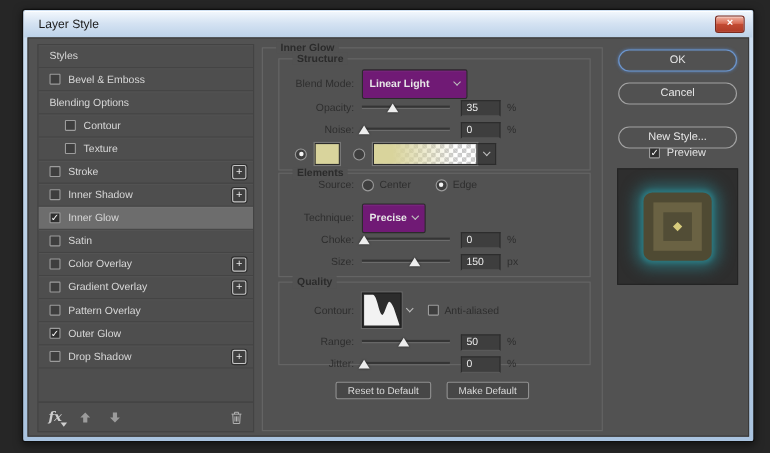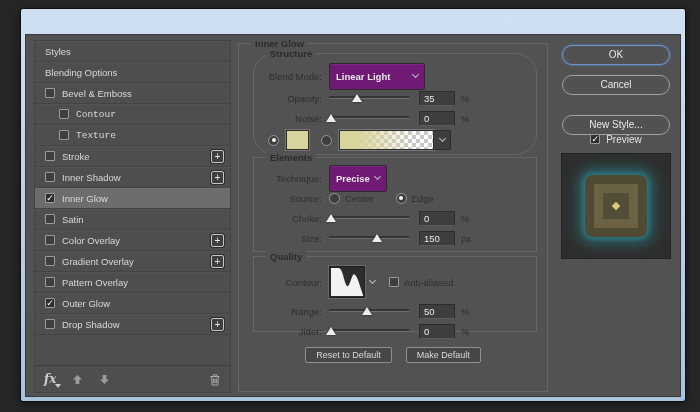--- a/index.html
+++ b/index.html
@@ -24,21 +24,21 @@
              background:#525252; border:1px solid #393939; }
 
   
   .sidebar { position:absolute; left:8px; top:5px; width:197px; bottom:3px;
              background:#4e4e4e; border:1px solid #434343; display:flex; flex-direction:column; }
   .side-list { flex:1; display:flex; flex-direction:column; overflow:hidden; }
   .side-row { height:21px; flex:0 0 21px; display:flex; align-items:center;
               padding-left:10px; border-bottom:1px solid #444;
               box-shadow:inset 0 1px 0 rgba(255,255,255,.03); color:#d8d8d8; font-size:9.5px; cursor:pointer; }
   .side-row.selected { background:#6d6d6d; }
-  .side-row.indent { padding-left:24px;font-family:Liberation Mono, monospace; }
+  .side-row.indent { padding-left:24px; }
   .cb { width:10px; height:10px; flex:0 0 10px; border:1px solid #9c9c9c; background:#3e3e3e;
         margin-right:7px; font-size:9px; line-height:9px; text-align:center; color:#fff; border-radius:1px; }
   .cb.checked { background:#2f2f2f; }
   .row-label { flex:1; white-space:nowrap; }
   .plus { flex:0 0 13px; width:13px; height:13px; margin-right:6px; border:1px solid #c6c6c6;
           background:#3f3f3f; color:#e8e8e8; font-size:10px; line-height:11px; text-align:center;
           border-radius:2px; box-shadow:0 0 0 1px #2e2e2e; }
   .side-footer { flex:0 0 27px; border-top:1px solid #3e3e3e; display:flex; align-items:center;
                  padding:0 9px; gap:16px; }
   .fx-wrap { position:relative; color:#cfcfcf; font:italic bold 12px "DejaVu Serif", serif; cursor:pointer; }
@@ -46,21 +46,21 @@
               border-left:3px solid transparent; border-right:3px solid transparent; border-top:4px solid #cfcfcf; }
   .icon-btn { display:flex; align-items:center; cursor:pointer; }
   .trash { margin-left:auto; }
 
   
   .panel { position:absolute; left:212px; top:8px; width:310px; bottom:4px;
            border:1px solid #666; }
   .legend { position:absolute; top:-6px; left:12px; background:#525252; padding:0 4px;
             font-size:9.5px; font-weight:bold; color:#2b2b2b; white-space:nowrap; }
   .fieldset { position:absolute; left:14px; right:10px; border:1px solid #666; }
-  .fs-structure { top:9px;  height:102px;border-radius:21px; }
+  .fs-structure { top:9px;  height:102px; }
   .fs-elements  { top:113px; height:95px; }
   .fs-quality   { top:212px; height:76px; }
 
   .row { display:flex; align-items:center; height:20px; padding-left:6px; }
   .lab { width:62px; text-align:right; font-size:9.5px; color:#2e2e2e; margin-right:7px; flex:0 0 62px; }
   .unit { font-size:9.5px; color:#2e2e2e; margin-left:6px; }
 
   .dropdown { height:27px; background:#701a75; border:1px solid #2b2b2b; border-radius:2px;
               color:#e8e8e8; font-size:9.5px; display:flex; align-items:center;
               justify-content:space-between; padding:0 6px; cursor:pointer;
@@ -127,38 +127,44 @@
              box-shadow:0 0 14px 6px rgba(44,125,133,.75), 0 0 4px 2px rgba(44,125,133,.85);
              display:flex; align-items:center; justify-content:center; }
   .glow-sq2 { width:44px; height:44px; background:#6a6243; display:flex; align-items:center; justify-content:center; }
   .glow-sq3 { width:26px; height:26px; background:#524d36; display:flex; align-items:center; justify-content:center; }
   .glow-dot { width:6px; height:6px; background:#d8cc7c; transform:rotate(45deg); }
 </style>
 </head>
 <body>
 
 <div class="dialog">
+  <div class="titlebar">
+    <span class="title-text">Layer Style</span>
+    <div class="close-btn">
+      <span>×</span>
+    </div>
+  </div>
 
   <div class="content">
 
     <div class="sidebar">
       <div class="side-list">
           <div class="side-row">
 
         <span class="row-label">Styles</span>
 
       </div>
           <div class="side-row">
+        <span class="cb"></span>
+        <span class="row-label">Bevel &amp; Emboss</span>
+
+      </div>
+          <div class="side-row">
 
         <span class="row-label">Blending Options</span>
-
-      </div>
-          <div class="side-row">
-        <span class="cb"></span>
-        <span class="row-label">Bevel &amp; Emboss</span>
 
       </div>
           <div class="side-row indent">
         <span class="cb"></span>
         <span class="row-label">Contour</span>
 
       </div>
           <div class="side-row indent">
         <span class="cb"></span>
         <span class="row-label">Texture</span>
@@ -269,33 +275,33 @@
           <span class="radio" style="margin-left:12px;"></span>
           <span class="gradbar"></span>
           <span class="grad-dd">
             <span class="chev"></span>
           </span>
         </div>
       </div>
 
       <div class="fieldset fs-elements">
         <span class="legend">Elements</span>
+        <div class="row">
+          <span class="lab">Source:</span>
+          <span class="radio"></span>
+          <span class="rlab">Center</span>
+          <span class="radio sel" style="margin-left:22px;"></span>
+          <span class="rlab">Edge</span>
+        </div>
         <div class="row" style="margin-top:10px;">
           <span class="lab">Technique:</span>
           <div class="dropdown dd-tech">
             <span>Precise</span>
             <span class="chev"></span>
           </div>
-        </div>
-        <div class="row">
-          <span class="lab">Source:</span>
-          <span class="radio"></span>
-          <span class="rlab">Center</span>
-          <span class="radio sel" style="margin-left:22px;"></span>
-          <span class="rlab">Edge</span>
         </div>
         <div class="row">
           <span class="lab">Choke:</span>
           <div class="slider">
             <div class="track"></div>
             <div class="thumb" style="left: calc(3% - 5px);"></div>
           </div>
           <div class="valbox">0</div>
           <span class="unit">%</span>
         </div>

